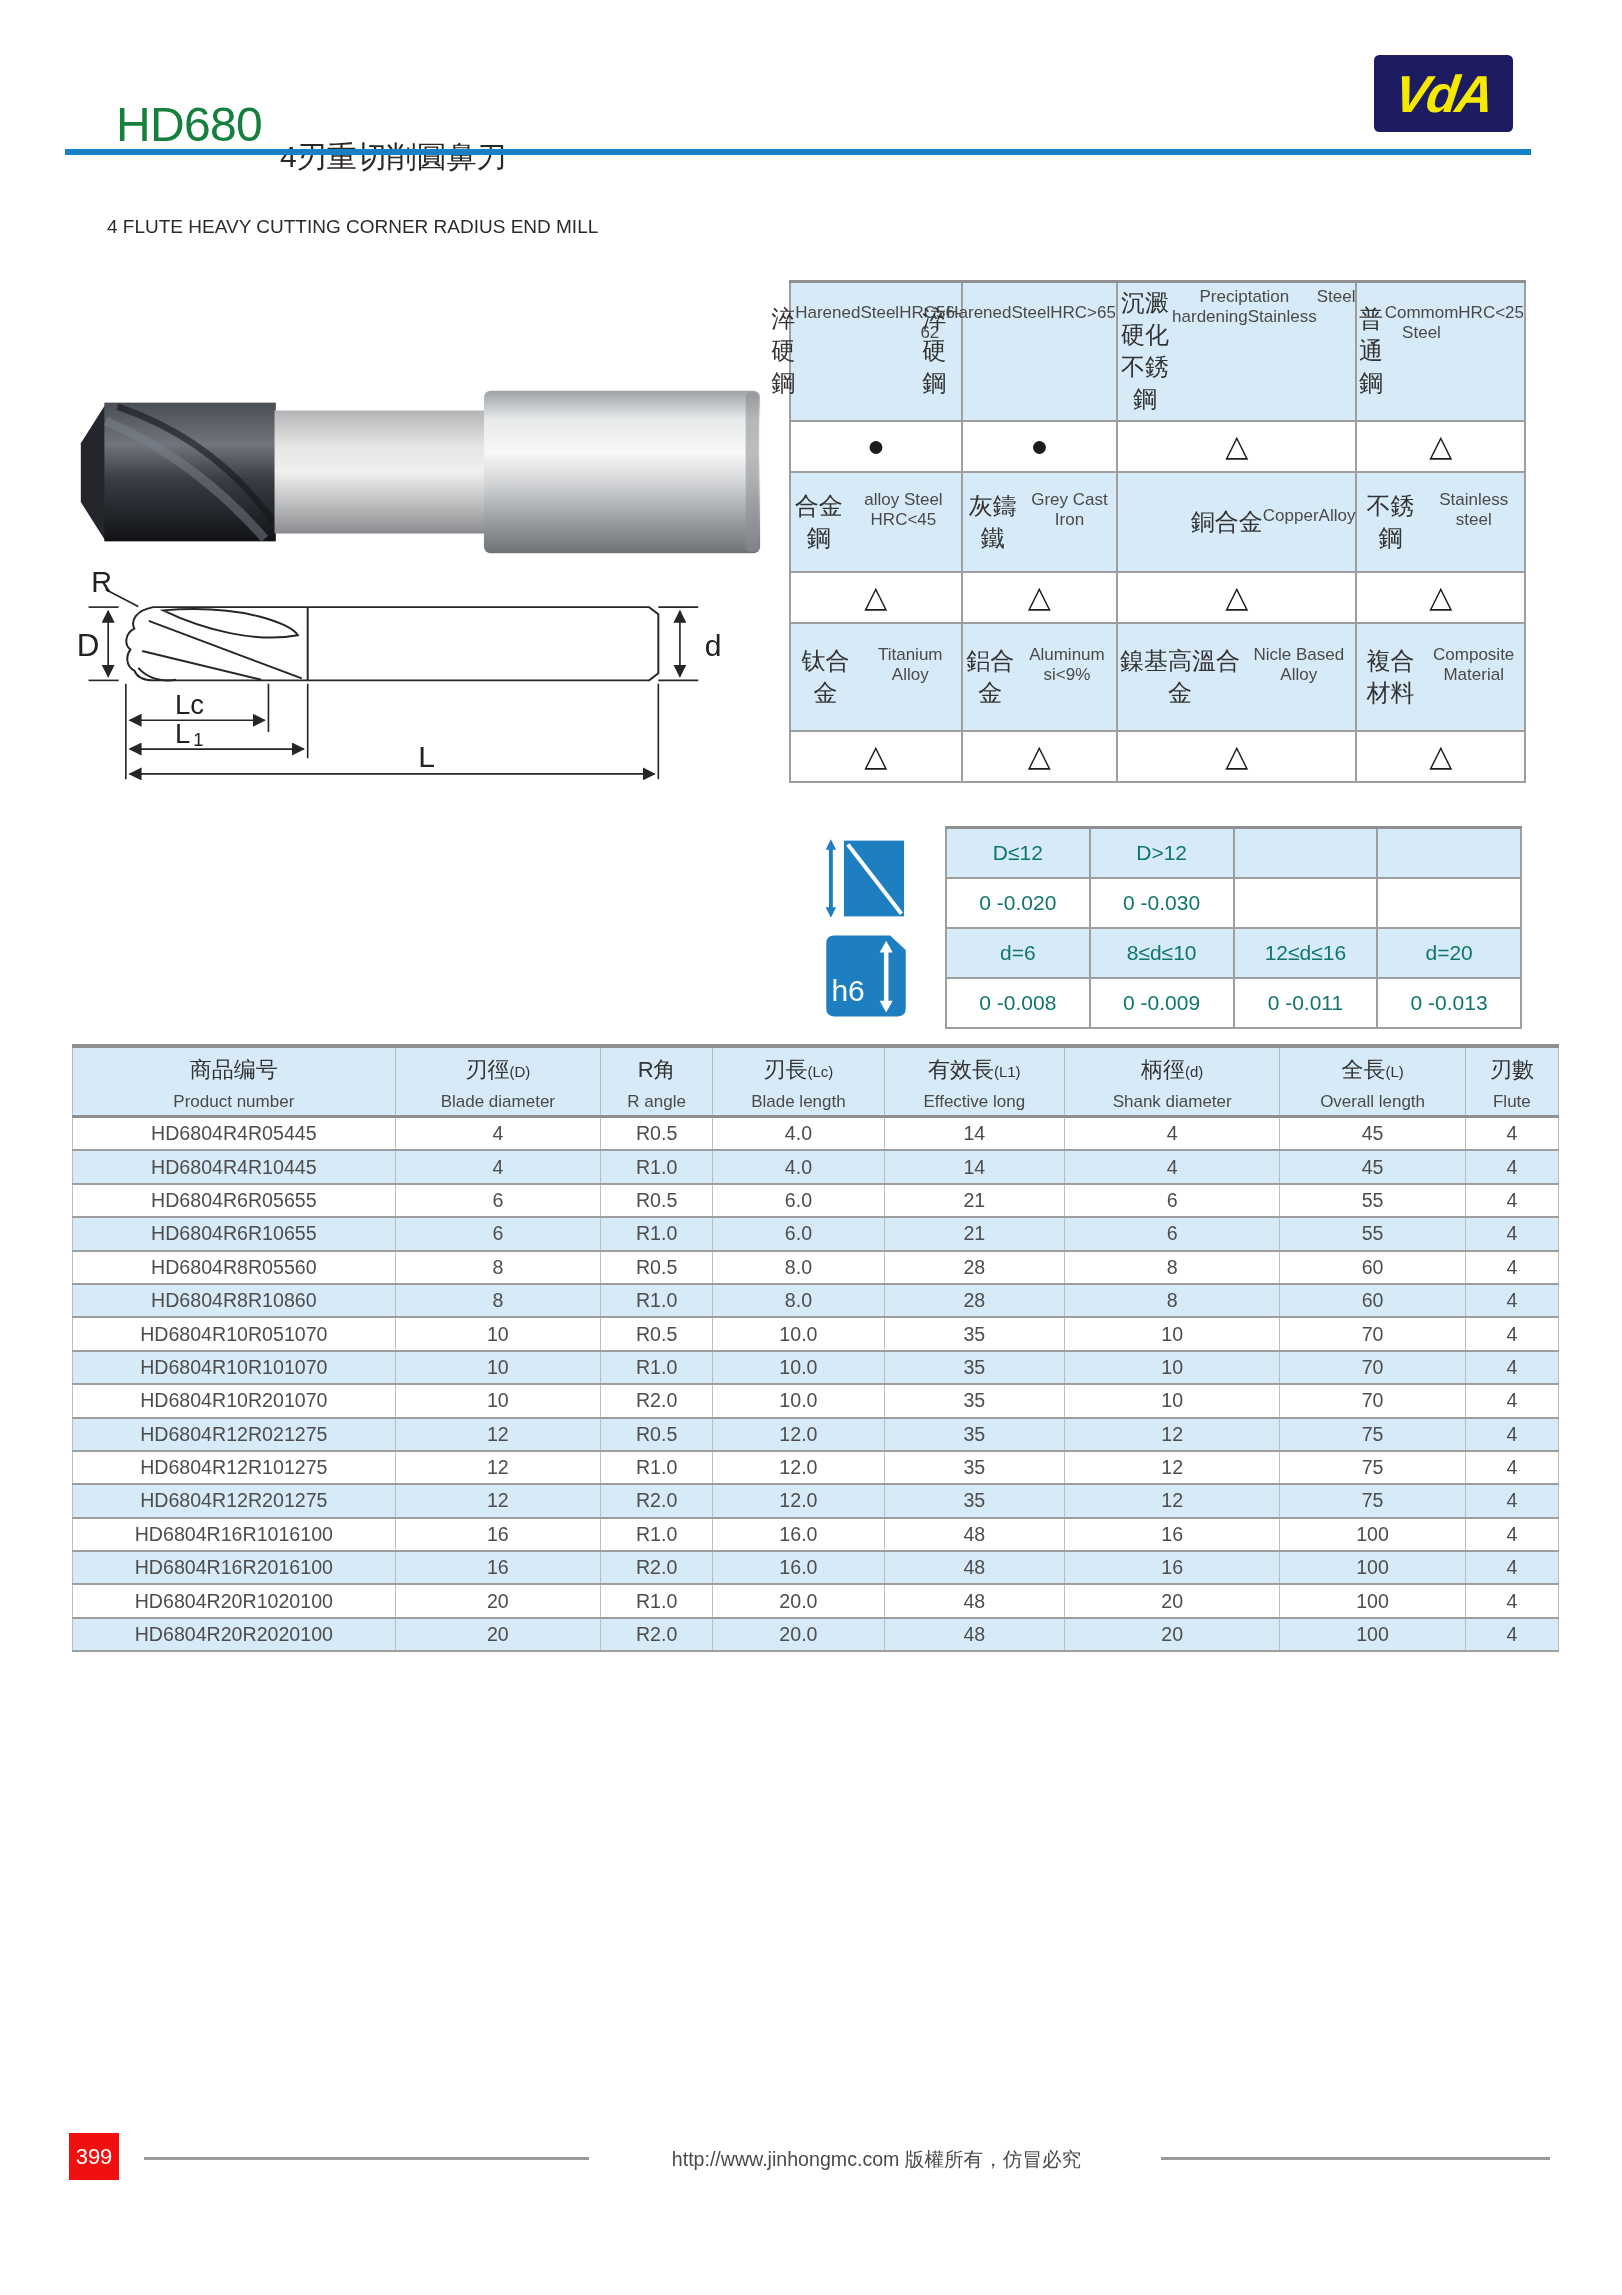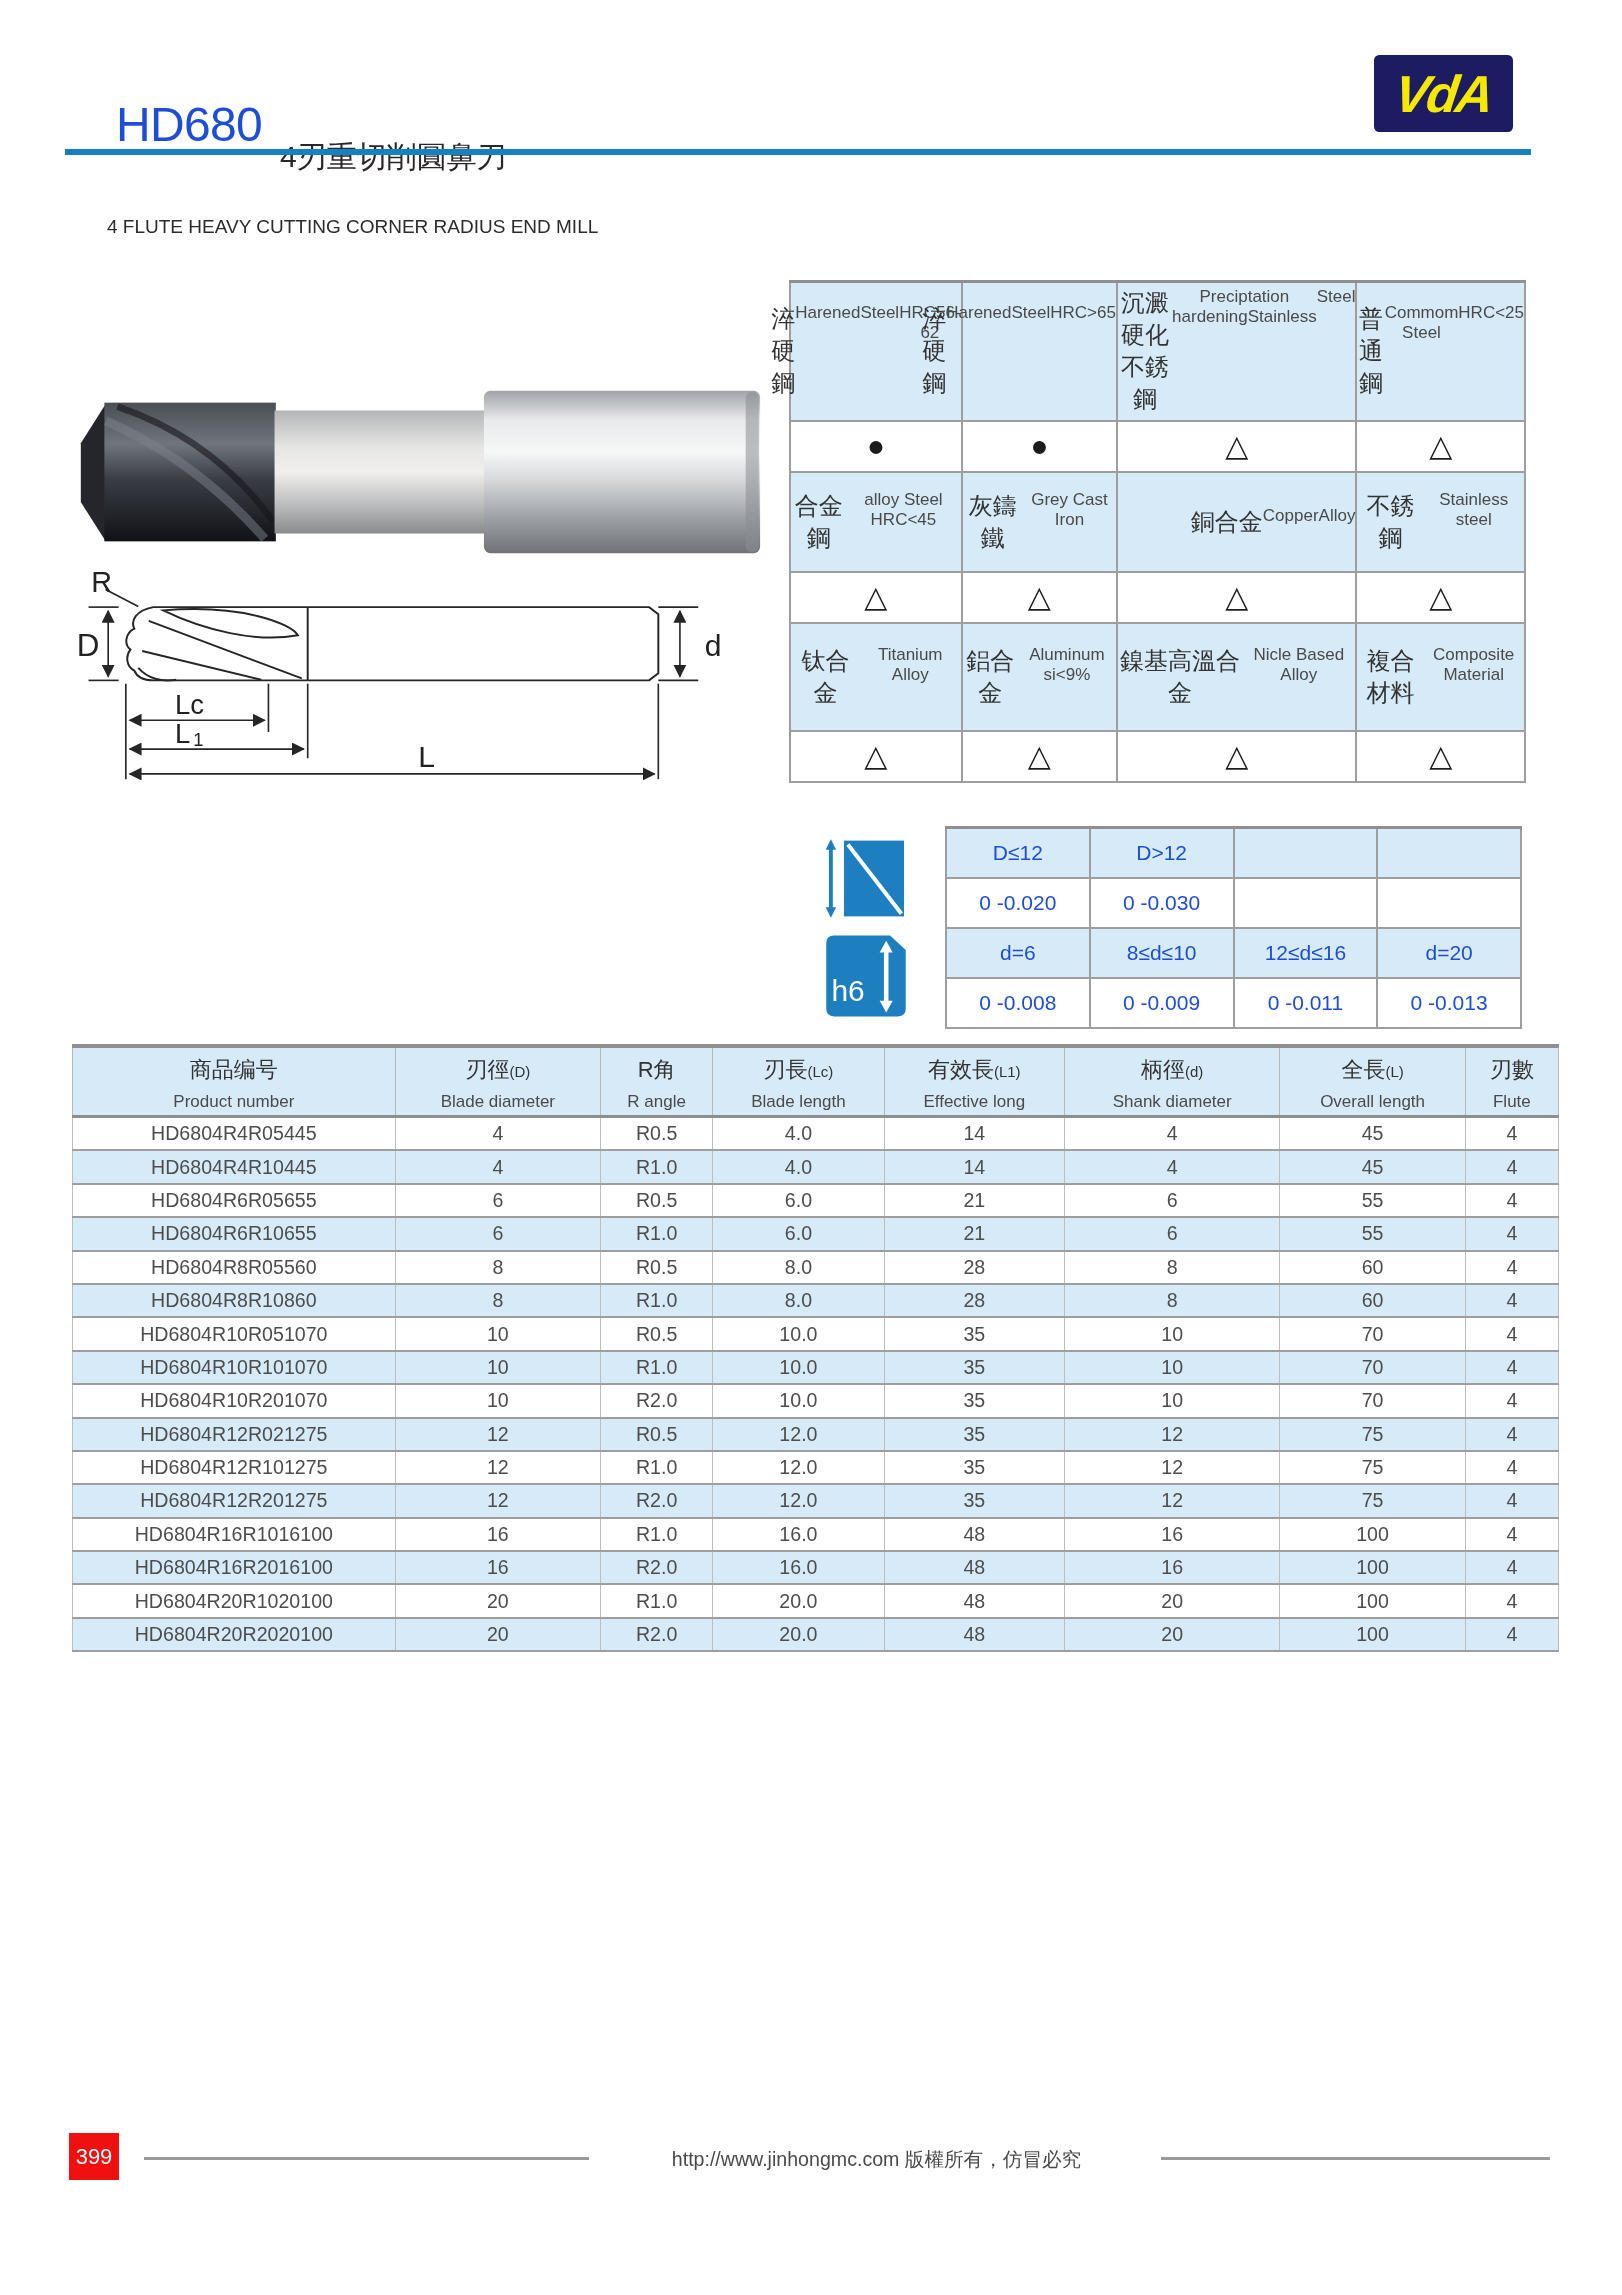--- a/index.html
+++ b/index.html
@@ -1,20 +1,20 @@
 <!DOCTYPE html>
 <html style="font-size:10.5px"><head>
 <meta charset="utf-8">
 <style>
   html,body{margin:0;padding:0;background:#ffffff;}
   .page{position:relative;width:1622px;height:2295px;background:#fff;overflow:hidden;
         font-family:"Liberation Sans", sans-serif;color:#3d3d3d;}
 
   
-  .brand-model{position:absolute;left:116px;top:97px;font-size:48px;color:#1d4ed8;
+  .brand-model{position:absolute;left:116px;top:97px;font-size:48px;color:#15803d;
                letter-spacing:-0.7px;font-weight:400;}
   .brand-zh{position:absolute;left:280px;top:111px;font-size:30px;color:#2b2628;margin-top:26px;}
   .blue-rule{position:absolute;left:65px;top:149px;width:1466px;height:5.9px;background:#1581c4;}
   .logo{position:absolute;left:1374px;top:55px;width:139px;height:77px;background:#1d1c63;
         border-radius:5.2px;display:flex;align-items:center;justify-content:center;}
   .logo span{color:#f6e900;font-size:52px;font-weight:bold;font-style:italic;
              transform:skewX(-8deg);letter-spacing:-2.6px;line-height:1;}
   .subtitle{position:absolute;left:107px;top:216px;font-size:19px;color:#2b2b2b;}
 
   
@@ -36,21 +36,21 @@
   .legend{position:absolute;left:848px;top:776px;height:41px;display:flex;align-items:center;
           font-size:25px;color:#333;}
   .legend .lsym{font-size:29px;margin:0 6.5px 0 22px;line-height:1;color:#111;}
   .legend .lsym.first{margin-left:31px;}
 
   
   .tol-icon1{position:absolute;left:823px;top:838px;width:85px;height:81px;}
   .tol-icon2{position:absolute;left:822px;top:933px;width:88px;height:86px;}
   .ttable{position:absolute;left:945px;top:826px;width:577px;border-collapse:collapse;
           table-layout:fixed;border-top:3.9px solid #8f8f8f;}
-  .ttable td{border:2px solid #9e9e9e;height:46px;text-align:center;font-size:21px;color:#1d4ed8;}
+  .ttable td{border:2px solid #9e9e9e;height:46px;text-align:center;font-size:21px;color:#0f766e;}
   .ttable tr.blue td{background:#d6eaf7;}
 
   
   .ptable{position:absolute;left:72px;top:1044px;width:1487px;border-collapse:collapse;
           table-layout:fixed;border-top:4.6px solid #8f8f8f;border-radius:29px;}
   .ptable th{background:#d6eaf7;border:1.3px solid #b8b8b8;border-bottom:3.3px solid #8f8f8f;
              height:67px;font-weight:400;padding:0;}
   .ptable td{border-left:1.3px solid #bdbdbd;border-right:1.3px solid #bdbdbd;
              border-top:2px solid #9e9e9e;border-bottom:2px solid #9e9e9e;
              height:29.4px;text-align:center;font-size:19.6px;color:#4d4d4d;}

